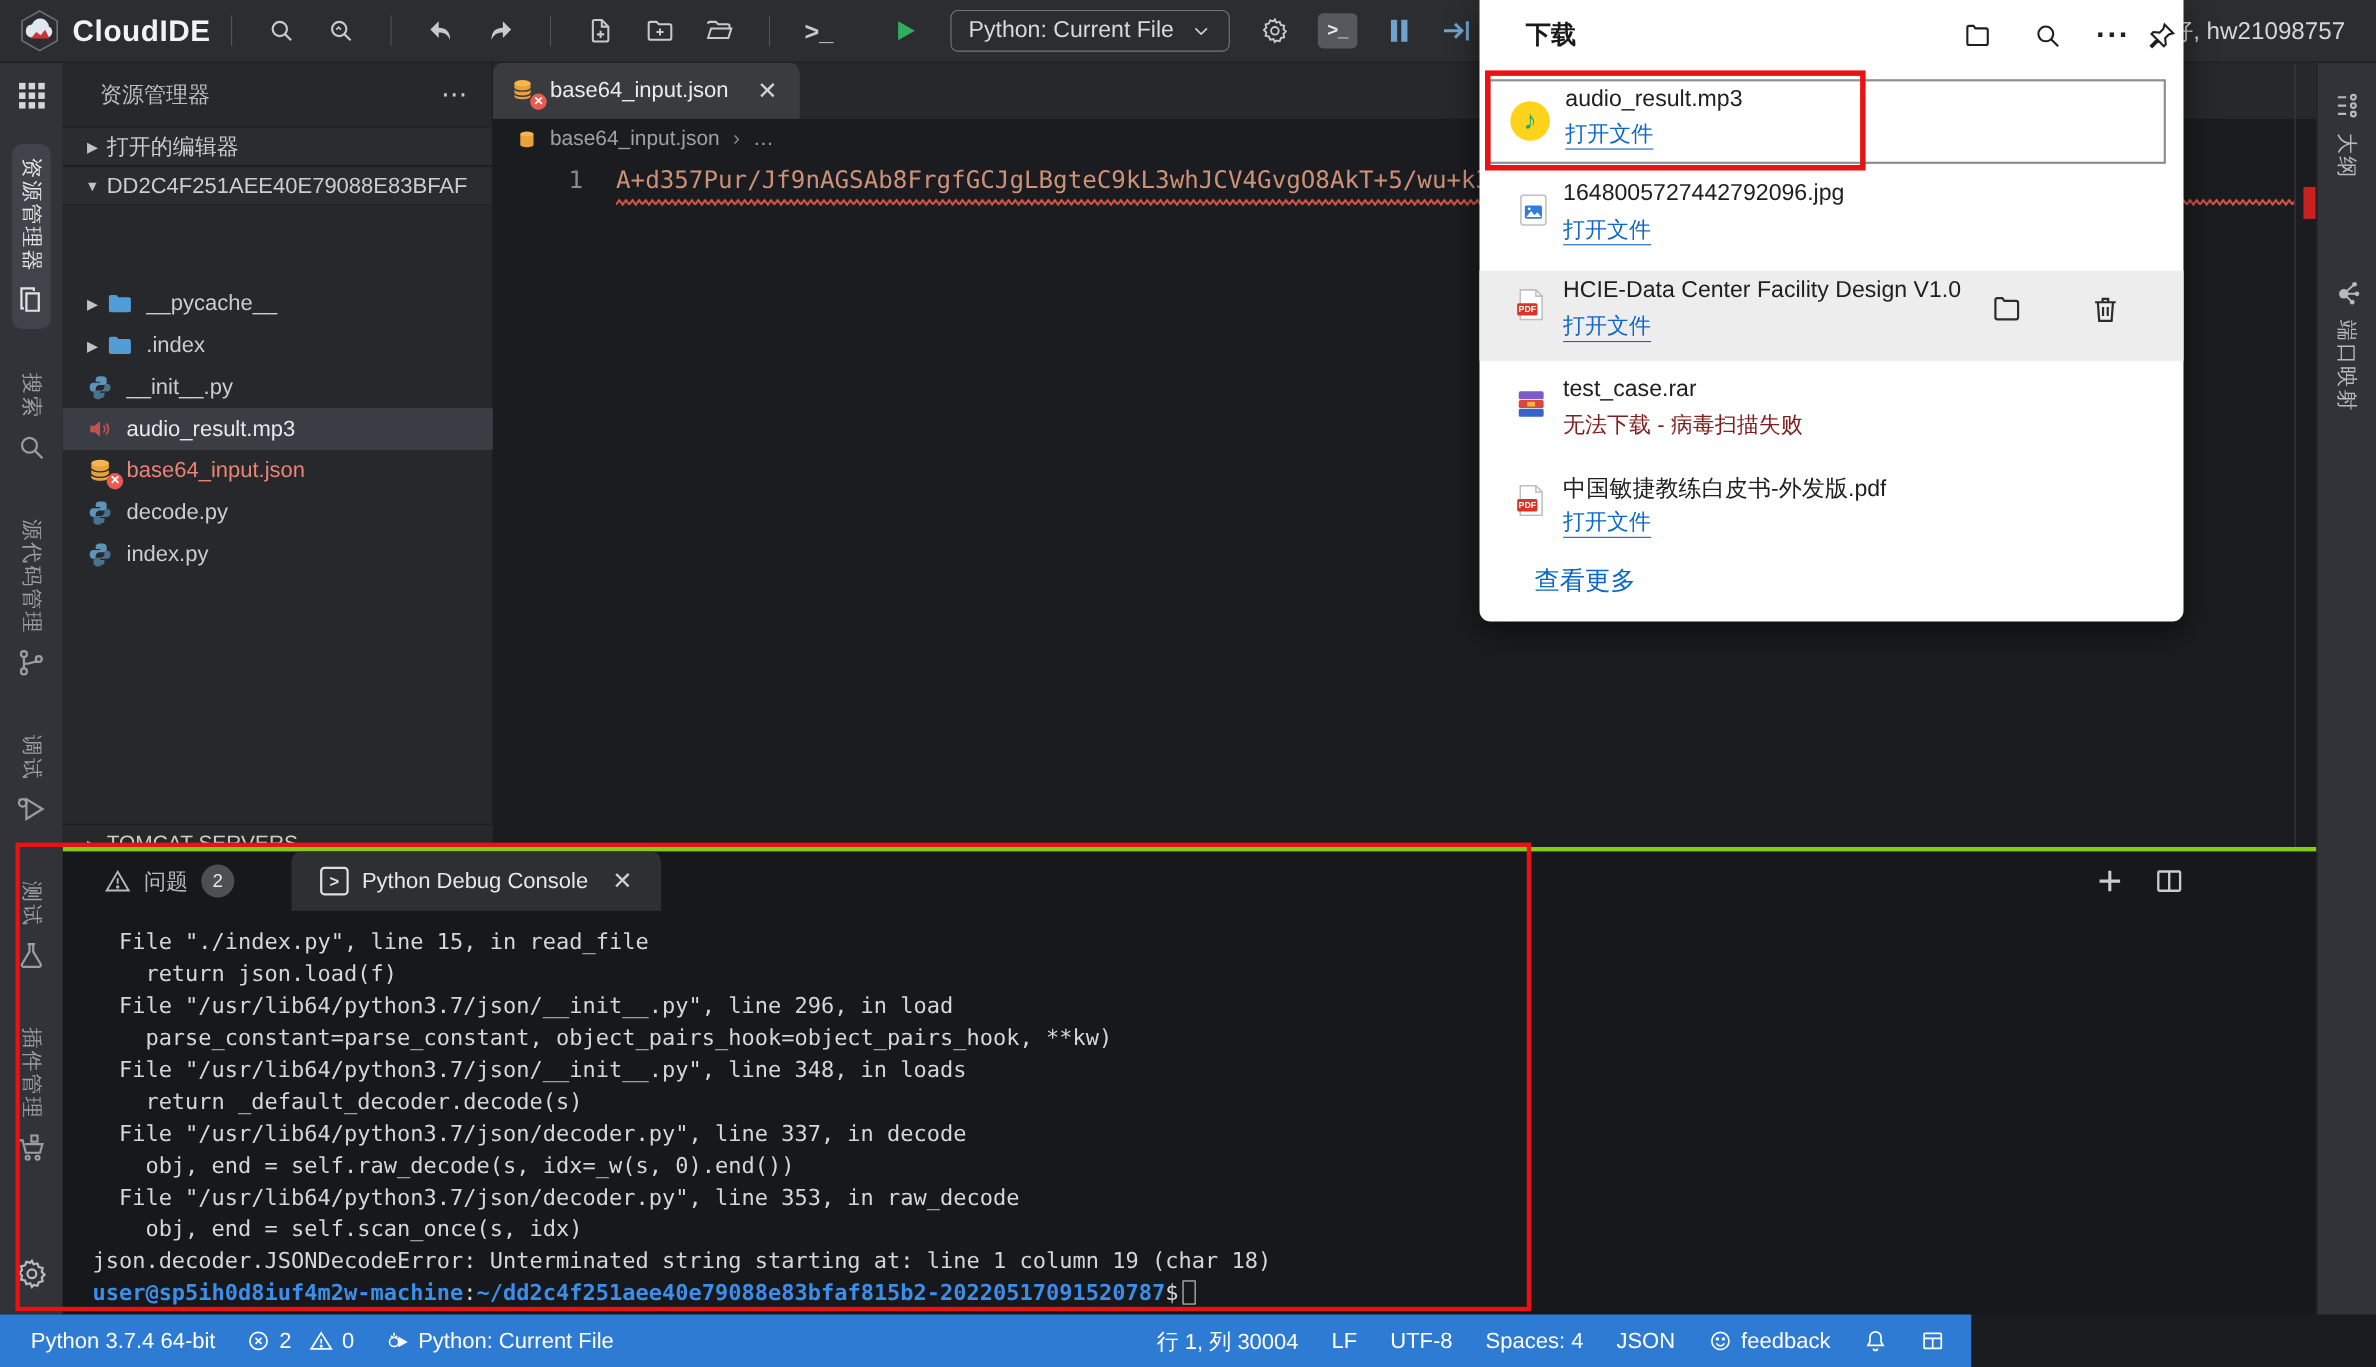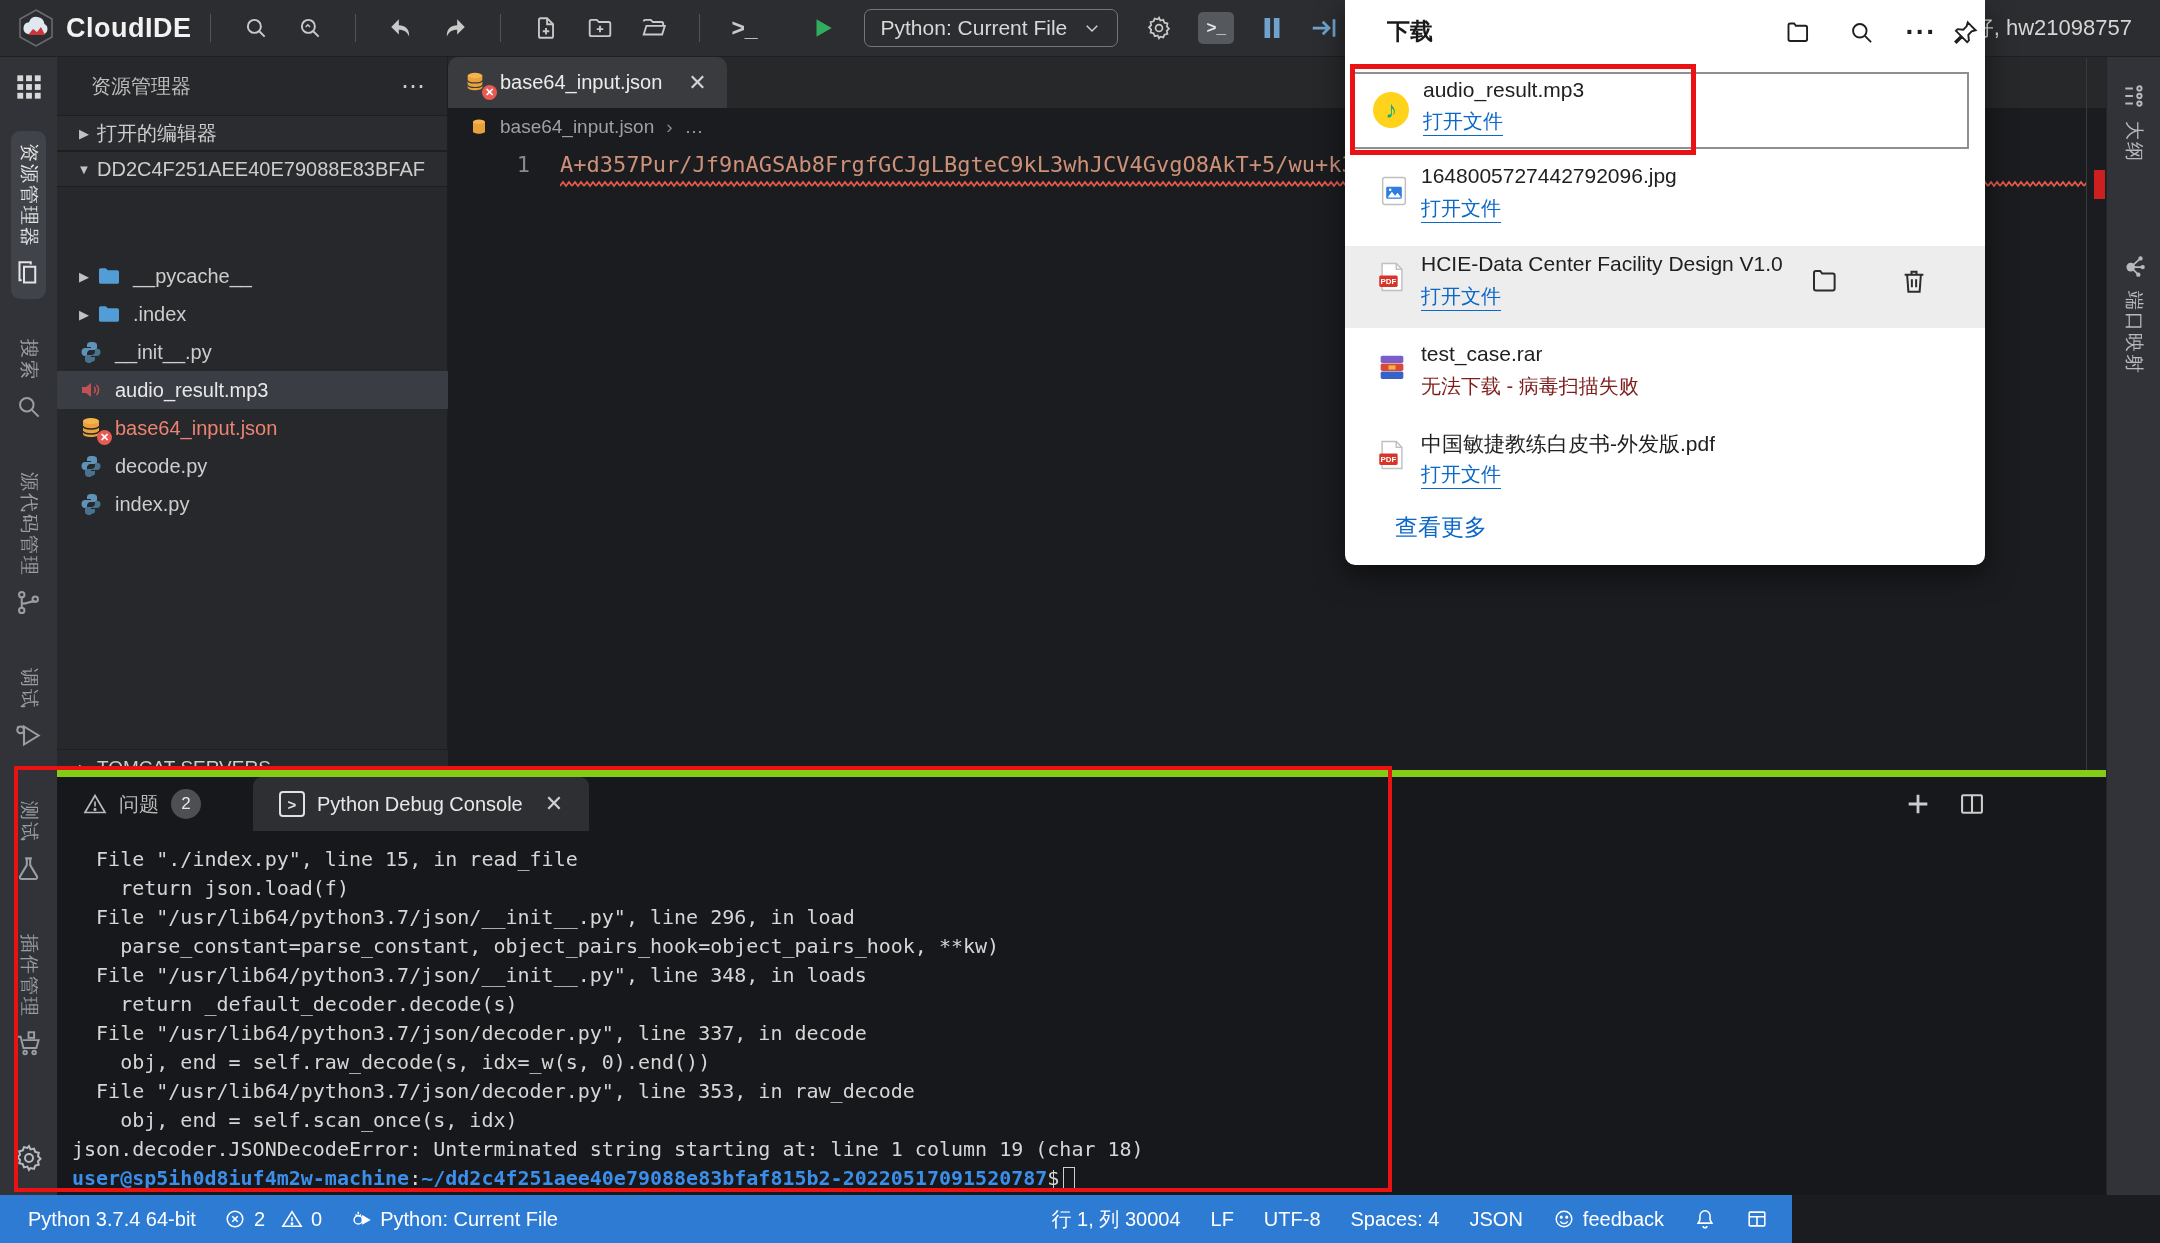--- a/index.html
+++ b/index.html
@@ -67,21 +67,21 @@
   .breadcrumb { height:38px; display:flex; align-items:center; gap:12px; padding-left:22px;
     color:#a0a0a0; font-size:19px;}
   .code-row { display:flex; margin-top:6px; font-family:"DejaVu Sans Mono", monospace; font-size:22px;}
   .gutter { width:112px; text-align:right; padding-right:30px; color:#8a8a8a;}
   .code-text { color:#ce9178; white-space:nowrap; overflow:hidden; width:1520px;}
   .ruler-line { left:2086px; top:58px; width:1px; height:712px; background:#3a3b3e; z-index:3;}
   .ruler-mark { left:2094px; top:170px; width:11px; height:29px; background:#cc1f1f; z-index:3;}
   .squiggle { left:560px; top:180px; z-index:3; }
 
   
-  .panel { left:57px; top:770px; width:2049px; height:425px; background:#17181b; z-index:4; border-top:7px solid #84cc16;}
+  .panel { left:57px; top:770px; width:2049px; height:425px; background:#17181b; z-index:4; border-top:4px solid #84cc16;padding-left:12px;}
   .panel-tabs { height:54px; display:flex; align-items:center; }
   .ptab { display:flex; align-items:center; gap:12px; font-size:20px; color:#b9b9b9; padding:0 26px; height:100%;}
   .ptab.active { background:#2e2f33; border-radius:9px 9px 0 0; color:#e8e8e8; margin-left:26px;}
   .badge { background:#4d4f53; color:#e8e8e8; min-width:30px; height:30px; border-radius:15px;
     font-size:17px; display:flex; align-items:center; justify-content:center; padding:0 6px;}
   .ptab .close { font-size:22px; color:#cfcfcf; margin-left:10px;}
   .panel-actions { margin-left:auto; display:flex; gap:26px; margin-right:120px; color:#cccccc;}
   .console { padding:14px 0 0 15px; font-family:"DejaVu Sans Mono", monospace; font-size:20px;
     line-height:29px; color:#d6d6d6;}
   .console div { white-space:pre; }

